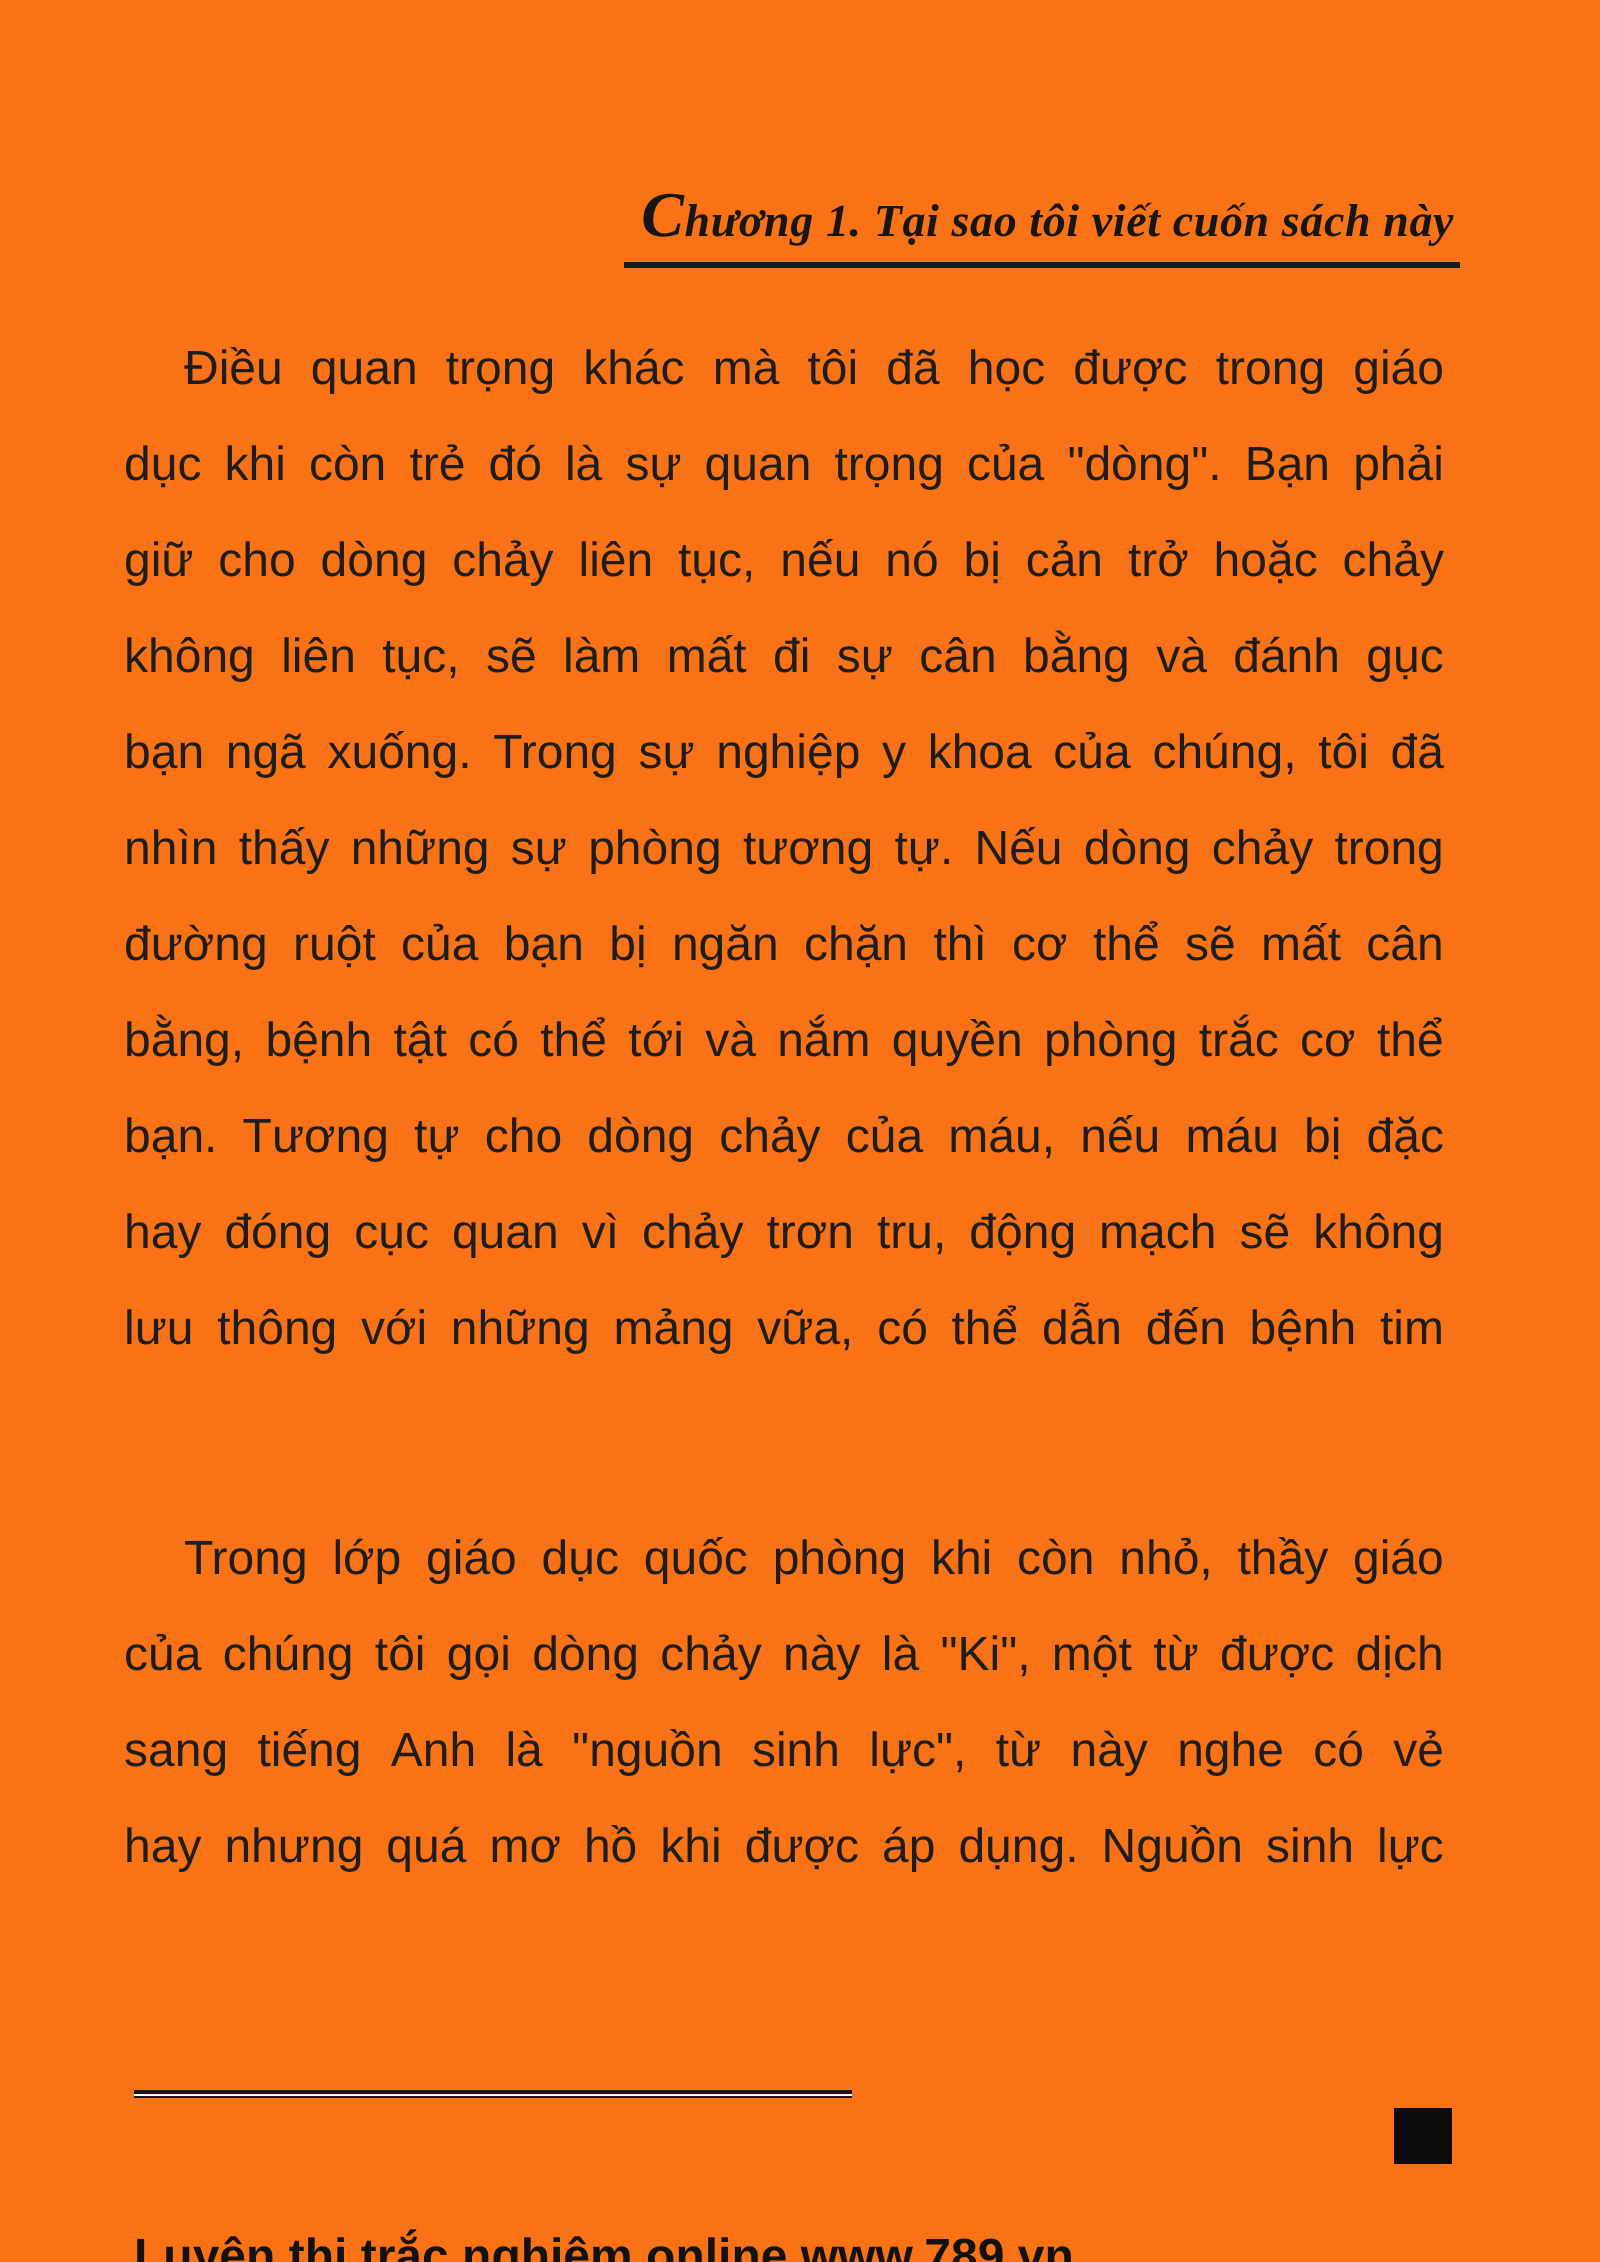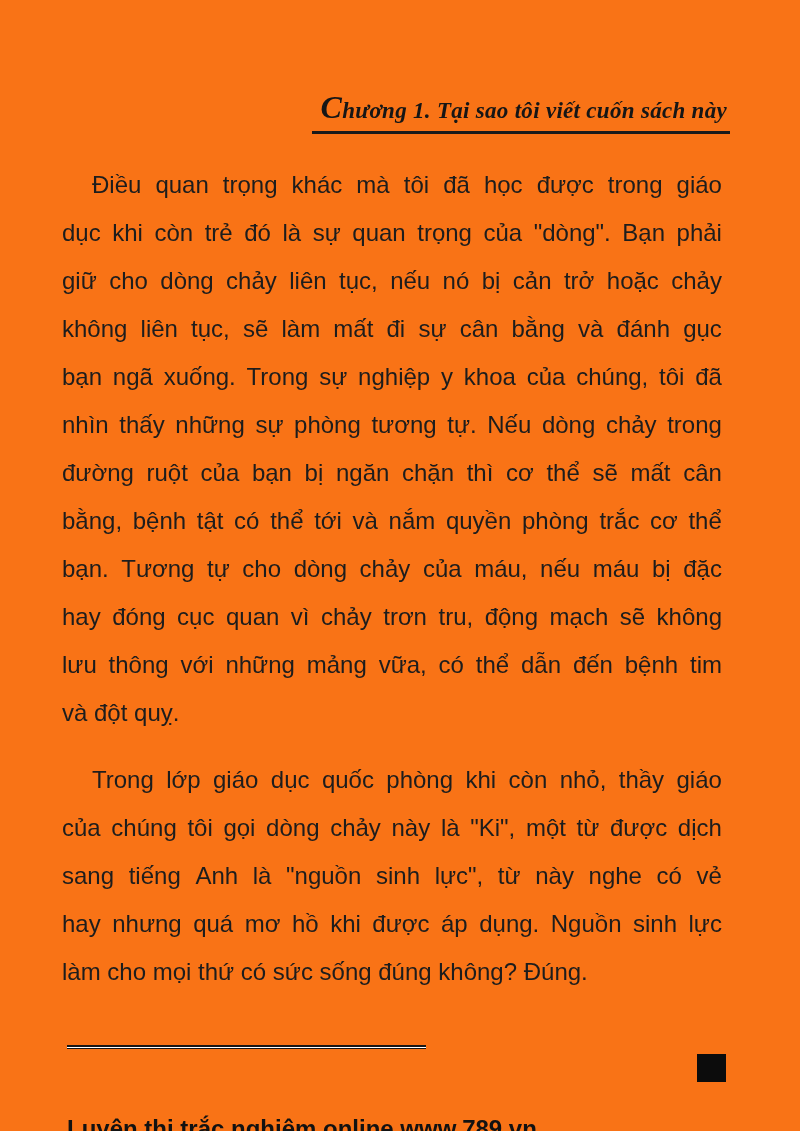--- a/index.html
+++ b/index.html
@@ -94,28 +94,26 @@
     <div class="line jline"><span>dục</span><span>khi</span><span>còn</span><span>trẻ</span><span>đó</span><span>là</span><span>sự</span><span>quan</span><span>trọng</span><span>của</span><span>"dòng".</span><span>Bạn</span><span>phải</span></div>
     <div class="line jline"><span>giữ</span><span>cho</span><span>dòng</span><span>chảy</span><span>liên</span><span>tục,</span><span>nếu</span><span>nó</span><span>bị</span><span>cản</span><span>trở</span><span>hoặc</span><span>chảy</span></div>
     <div class="line jline"><span>không</span><span>liên</span><span>tục,</span><span>sẽ</span><span>làm</span><span>mất</span><span>đi</span><span>sự</span><span>cân</span><span>bằng</span><span>và</span><span>đánh</span><span>gục</span></div>
     <div class="line jline"><span>bạn</span><span>ngã</span><span>xuống.</span><span>Trong</span><span>sự</span><span>nghiệp</span><span>y</span><span>khoa</span><span>của</span><span>chúng,</span><span>tôi</span><span>đã</span></div>
     <div class="line jline"><span>nhìn</span><span>thấy</span><span>những</span><span>sự</span><span>phòng</span><span>tương</span><span>tự.</span><span>Nếu</span><span>dòng</span><span>chảy</span><span>trong</span></div>
     <div class="line jline"><span>đường</span><span>ruột</span><span>của</span><span>bạn</span><span>bị</span><span>ngăn</span><span>chặn</span><span>thì</span><span>cơ</span><span>thể</span><span>sẽ</span><span>mất</span><span>cân</span></div>
     <div class="line jline"><span>bằng,</span><span>bệnh</span><span>tật</span><span>có</span><span>thể</span><span>tới</span><span>và</span><span>nắm</span><span>quyền</span><span>phòng</span><span>trắc</span><span>cơ</span><span>thể</span></div>
     <div class="line jline"><span>bạn.</span><span>Tương</span><span>tự</span><span>cho</span><span>dòng</span><span>chảy</span><span>của</span><span>máu,</span><span>nếu</span><span>máu</span><span>bị</span><span>đặc</span></div>
     <div class="line jline"><span>hay</span><span>đóng</span><span>cục</span><span>quan</span><span>vì</span><span>chảy</span><span>trơn</span><span>tru,</span><span>động</span><span>mạch</span><span>sẽ</span><span>không</span></div>
     <div class="line jline"><span>lưu</span><span>thông</span><span>với</span><span>những</span><span>mảng</span><span>vữa,</span><span>có</span><span>thể</span><span>dẫn</span><span>đến</span><span>bệnh</span><span>tim</span></div>
-    <div class="line last">và đột quỵ.</div>
   </div>
 
   <div class="para para-2">
     <div class="line first jline"><span>Trong</span><span>lớp</span><span>giáo</span><span>dục</span><span>quốc</span><span>phòng</span><span>khi</span><span>còn</span><span>nhỏ,</span><span>thầy</span><span>giáo</span></div>
     <div class="line jline"><span>của</span><span>chúng</span><span>tôi</span><span>gọi</span><span>dòng</span><span>chảy</span><span>này</span><span>là</span><span>"Ki",</span><span>một</span><span>từ</span><span>được</span><span>dịch</span></div>
     <div class="line jline"><span>sang</span><span>tiếng</span><span>Anh</span><span>là</span><span>"nguồn</span><span>sinh</span><span>lực",</span><span>từ</span><span>này</span><span>nghe</span><span>có</span><span>vẻ</span></div>
     <div class="line jline"><span>hay</span><span>nhưng</span><span>quá</span><span>mơ</span><span>hồ</span><span>khi</span><span>được</span><span>áp</span><span>dụng.</span><span>Nguồn</span><span>sinh</span><span>lực</span></div>
-    <div class="line last">làm cho mọi thứ có sức sống đúng không? Đúng.</div>
   </div>
 
   <div class="footer-rule"></div>
   <div class="footer-text">Luyện thi trắc nghiệm online www.789.vn</div>
   <div class="page-corner-marker"></div>
 
 </div>
 
 </body></html>

